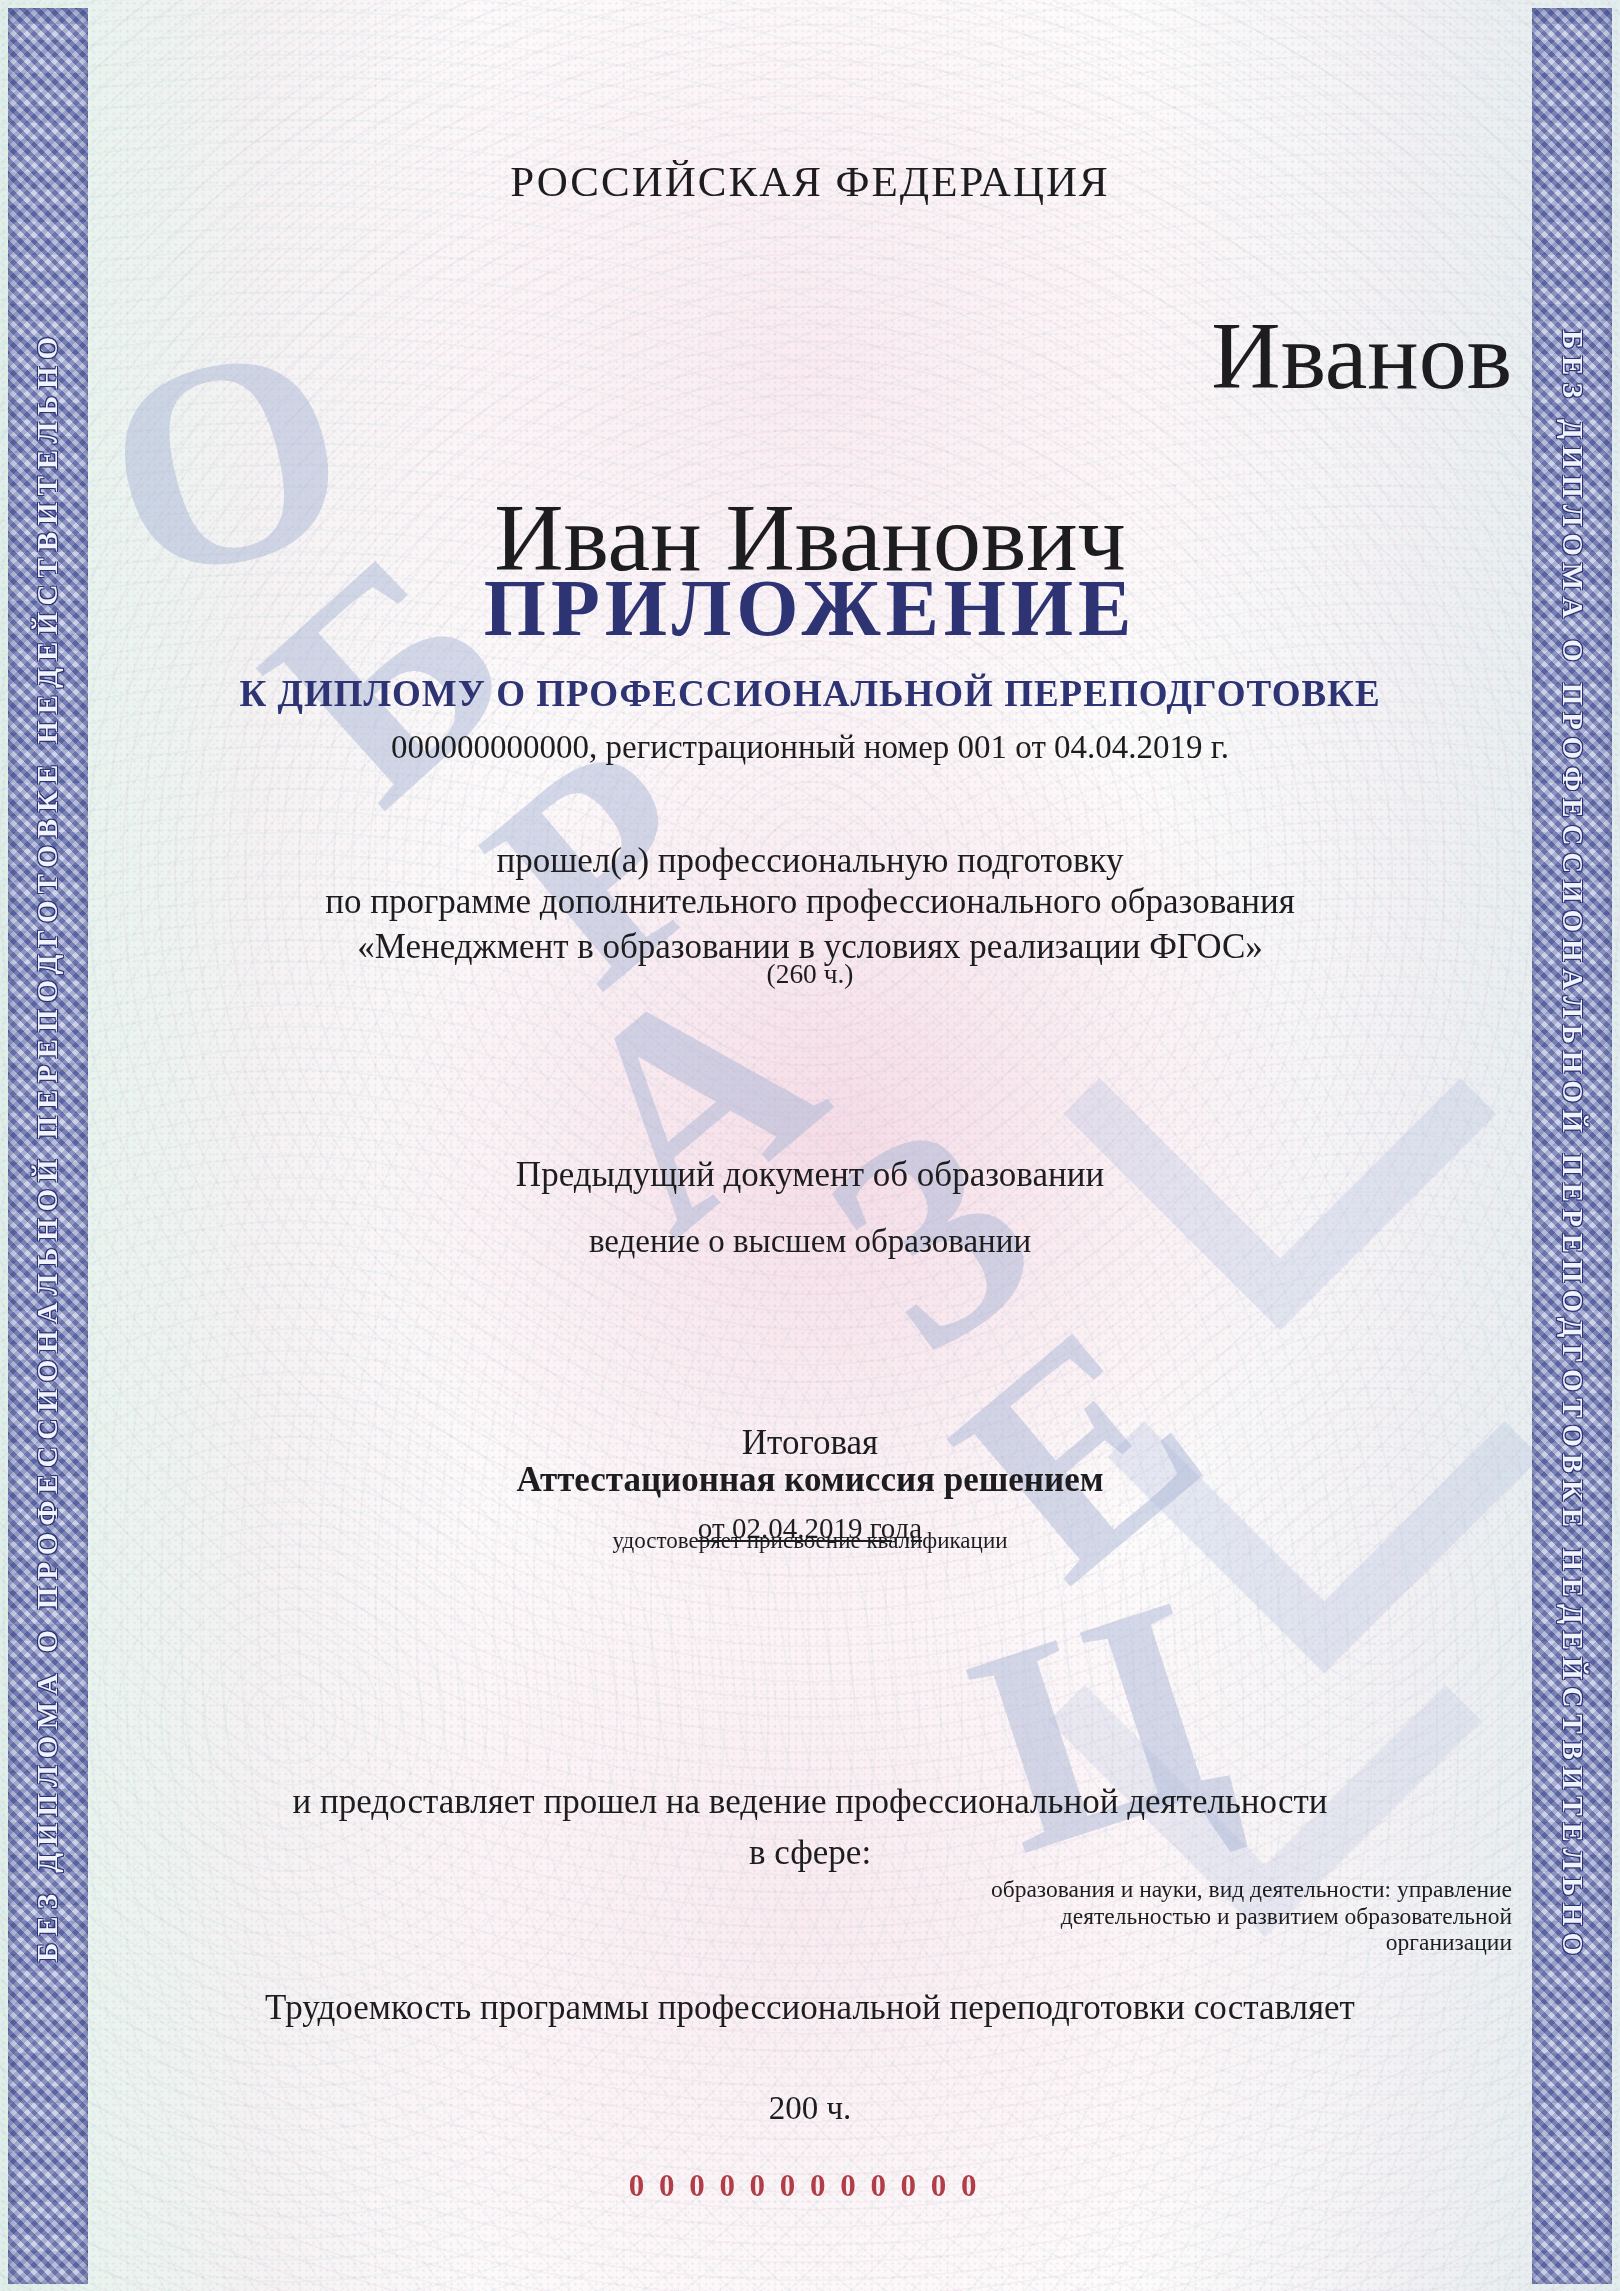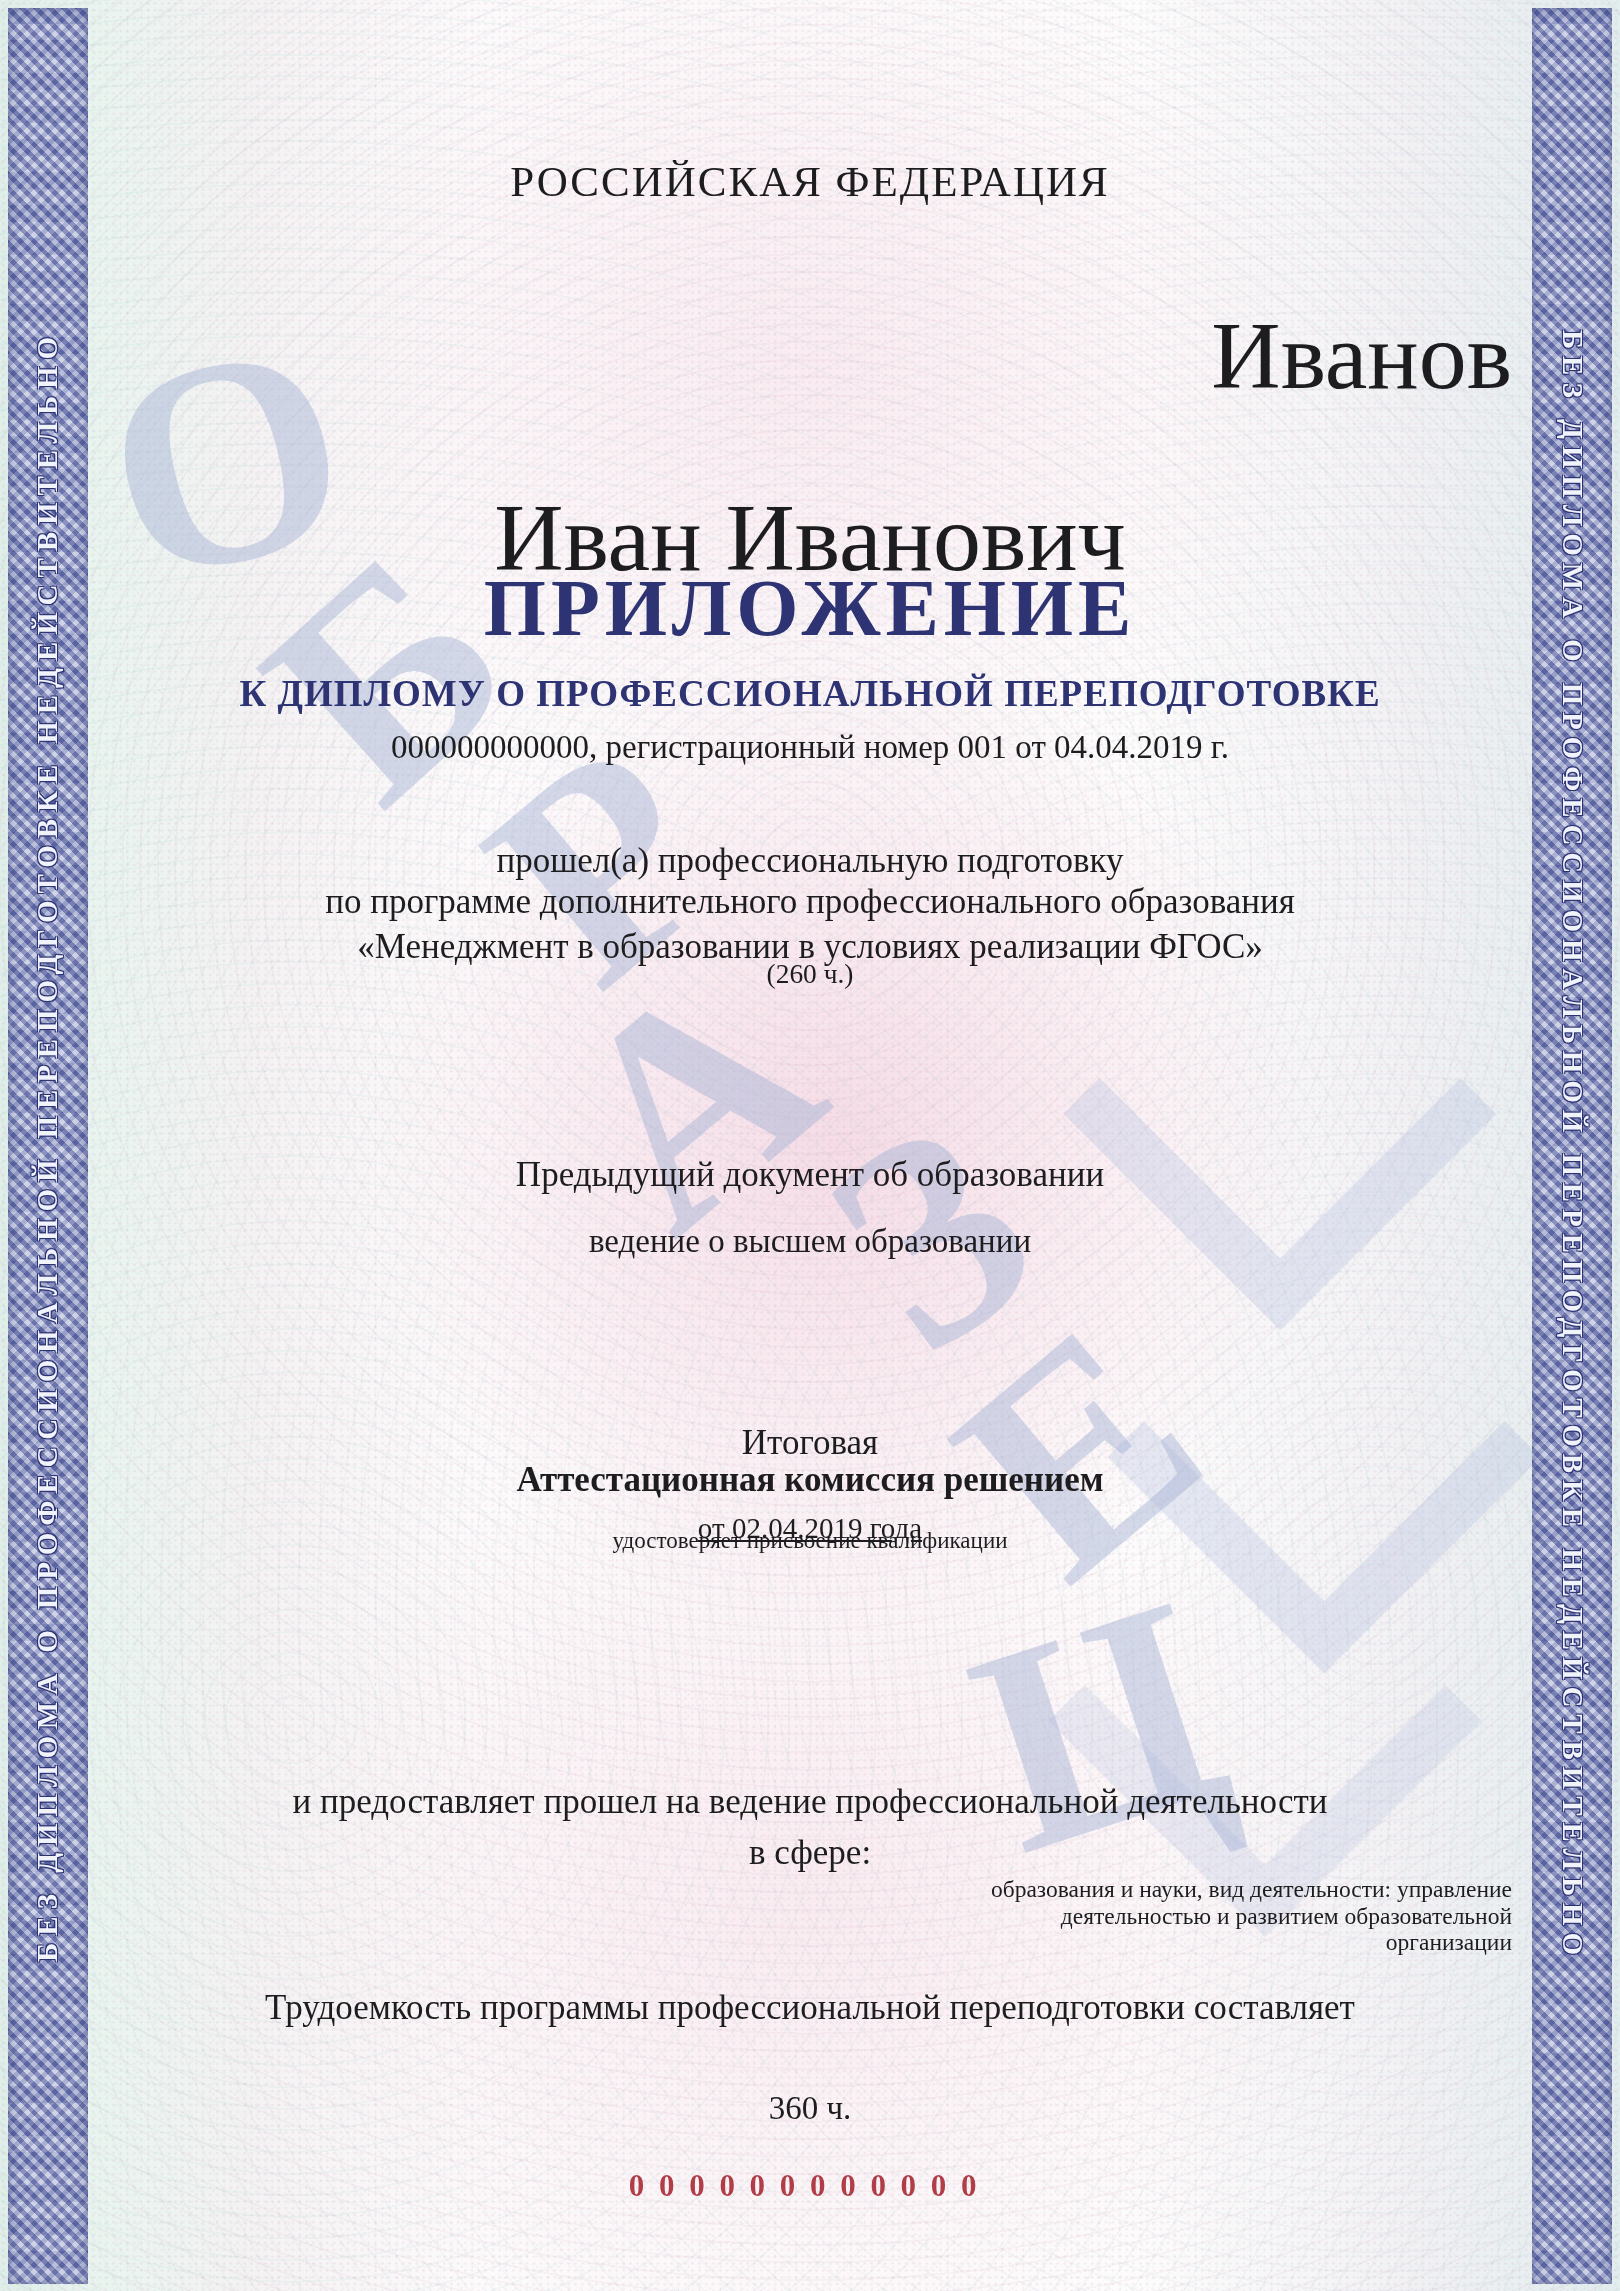--- a/index.html
+++ b/index.html
@@ -133,17 +133,17 @@
   <div class="line comm3">от 02.04.2019 года</div>
   <div class="line certify">удостоверяет присвоение квалификации</div>
   <div class="line rights1">и предоставляет прошел на ведение профессиональной деятельности</div>
   <div class="line rights2">в сфере:</div>
   <div class="line sphere">
     <div>образования и науки, вид деятельности: управление</div>
     <div>деятельностью и развитием образовательной</div>
     <div>организации</div>
   </div>
   <div class="line workload">Трудоемкость программы профессиональной переподготовки составляет</div>
-  <div class="line workload-h">360 ч.</div>
+  <div class="line workload-h">200 ч.</div>
   <div class="line serial-red">000000000000</div>
 
 </div>
 
 
 </body></html>

